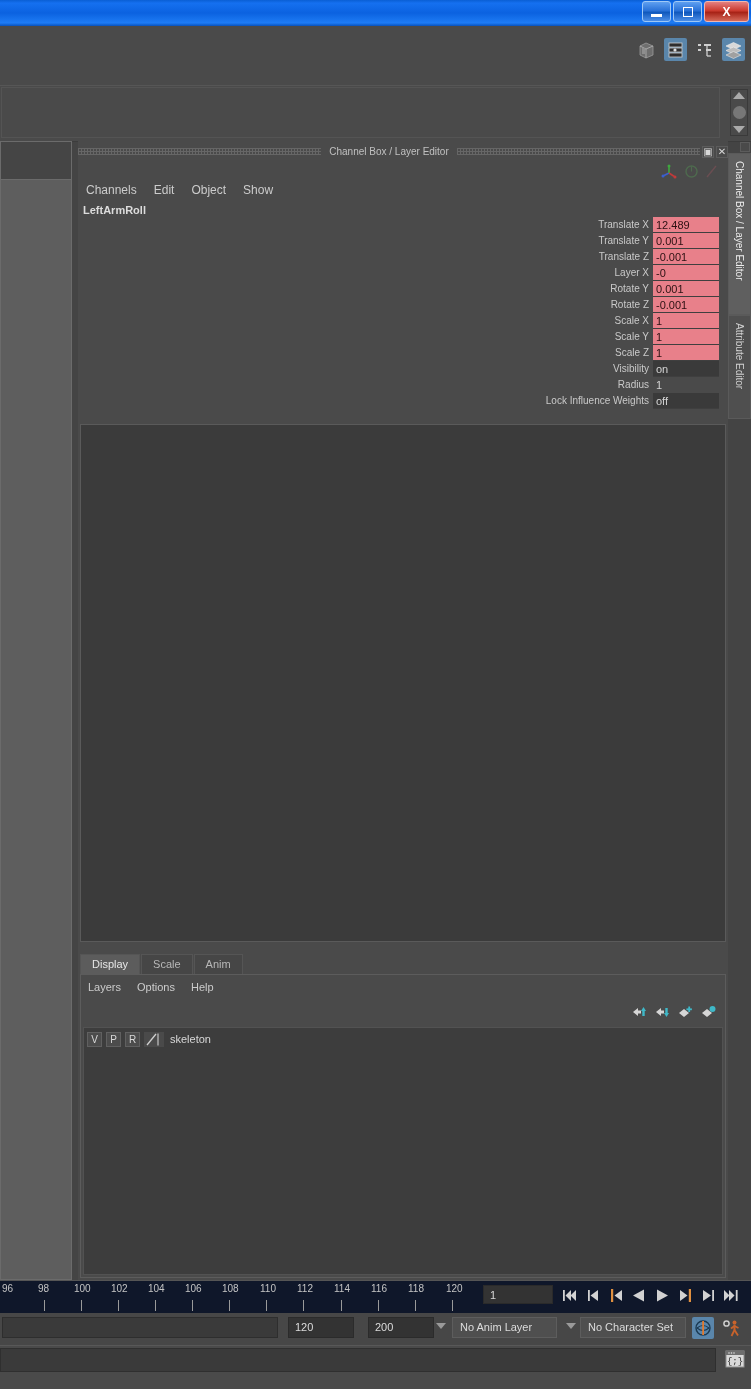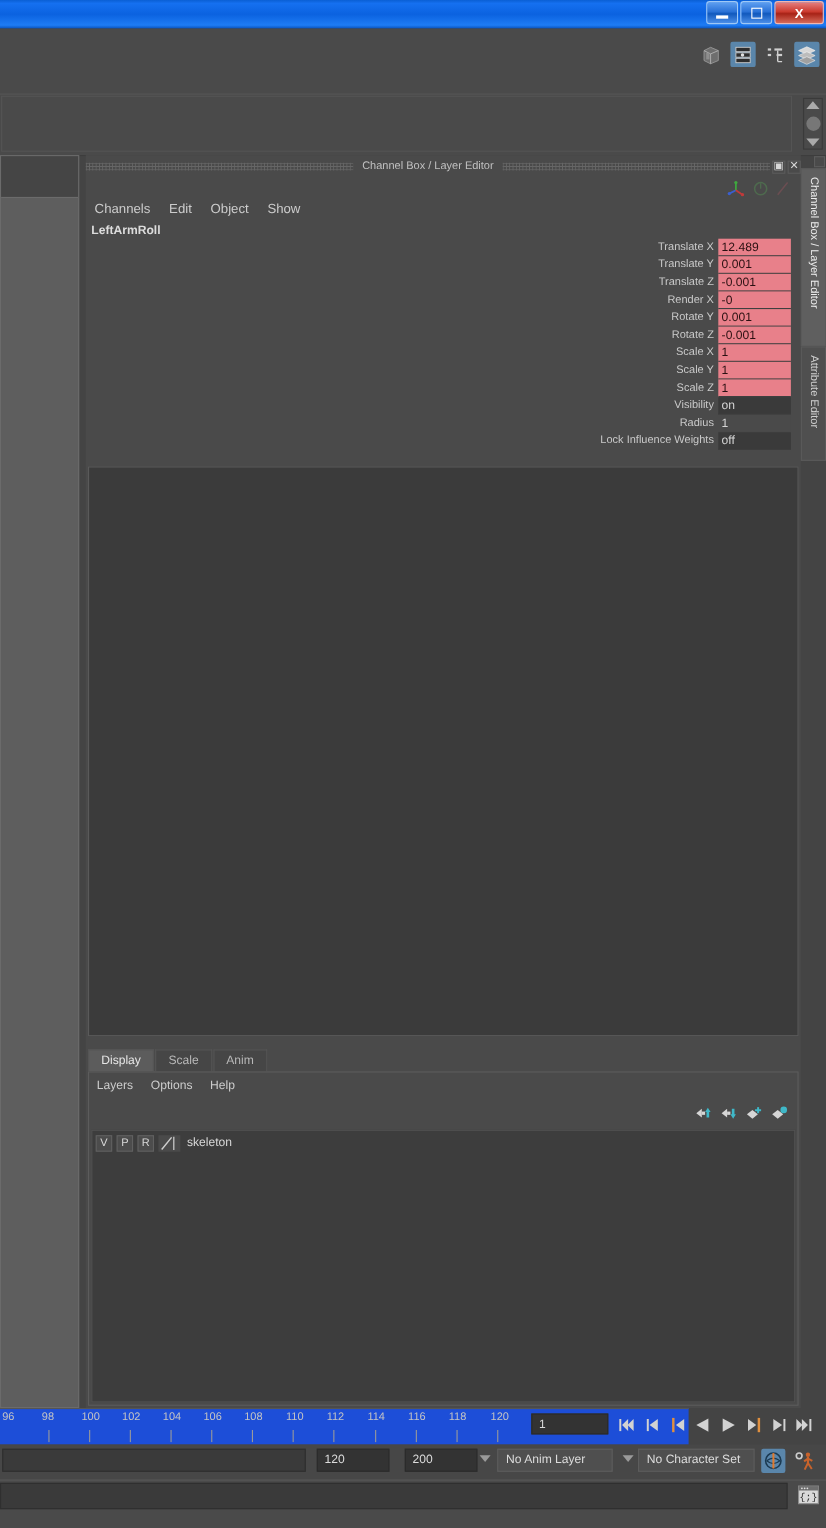--- a/index.html
+++ b/index.html
@@ -180,22 +180,22 @@
     background: #4c4c4c; border: 1px solid #606060; box-sizing: border-box;
   }
   .lcolor {
     width: 20px; height: 15px; position: relative;
     background: #4a4a4a; border: none;
   }
   .layer-name { font-size: 11px; color: #d8d8d8; margin-left: 2px; }
 
   
   .timeline {
-    position: absolute; left: 0; top: 1280px; width: 626px; height: 33px;
-    background: #1d4ed8;
+    position: absolute; left: 0; top: 1280px; width: 751px; height: 33px;
+    background: #0f172a;
     border-top: 1px solid #555555;
   }
   .tl-ruler { position: absolute; left: 0; top: 0; width: 480px; height: 33px; }
   .tl-tick { position: absolute; top: 19px; width: 1px; height: 11px; background: #9a9a9a; }
   .tl-num { position: absolute; top: 2px; font-size: 10px; color: #c4c4c4; }
 
   .tl-frame-field {
     position: absolute; left: 483px; top: 4px; width: 70px; height: 19px;
     background: #333333; border: 1px solid #2a2a2a; box-sizing: border-box;
     color: #d8d8d8; font-size: 11px; line-height: 18px; padding-left: 6px;
@@ -396,21 +396,21 @@
       </div>
       <div class="cb-row">
         <div class="cb-label">Translate Y</div>
         <div class="cb-value keyed">0.001</div>
       </div>
       <div class="cb-row">
         <div class="cb-label">Translate Z</div>
         <div class="cb-value keyed">-0.001</div>
       </div>
       <div class="cb-row">
-        <div class="cb-label">Render X</div>
+        <div class="cb-label">Layer X</div>
         <div class="cb-value keyed">-0</div>
       </div>
       <div class="cb-row">
         <div class="cb-label">Rotate Y</div>
         <div class="cb-value keyed">0.001</div>
       </div>
       <div class="cb-row">
         <div class="cb-label">Rotate Z</div>
         <div class="cb-value keyed">-0.001</div>
       </div>

